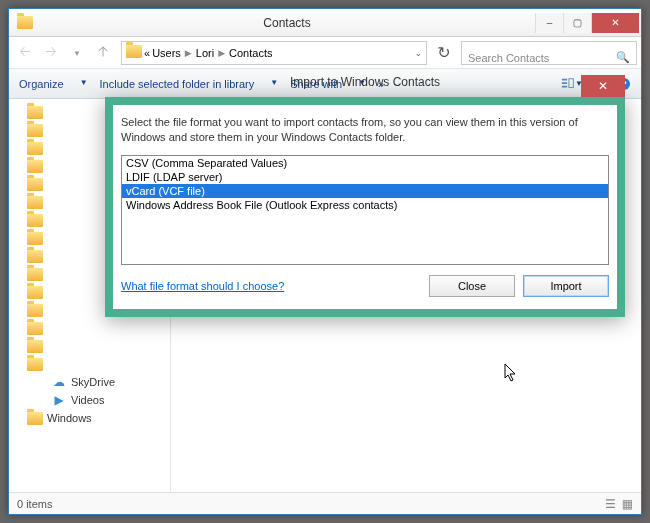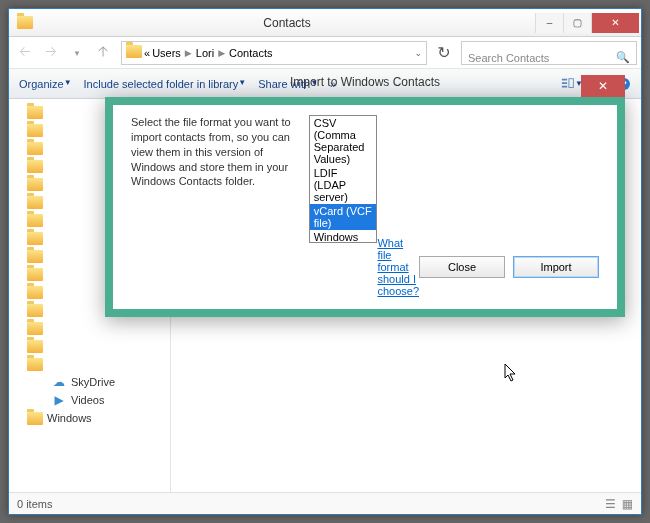--- a/index.html
+++ b/index.html
@@ -40,21 +40,21 @@
   .search-box {
     width: 176px; height: 24px; border: 1px solid #ccc; background:#fff; display:flex; align-items:flex-end;
     padding: 0 6px; font-size: 11px; color: #888; margin-left:4px;
   }
   .search-box .sicon { margin-left:auto; color:#888; }
 
   .toolbar {
     height: 30px; background: linear-gradient(#fafafa,#e8ecf0); border-bottom:1px solid #d0d4d8;
     display:flex; align-items:center; padding: 0 6px; font-size:11px; gap: 4px;
   }
-  .tb-item { color: #15428b; display:flex; align-items:flex-start; gap:0; padding: 2px 4px; }
+  .tb-item { color: #15428b; display:flex; align-items:flex-start; gap:16px; padding: 2px 4px; }
   .tb-chevron { font-size:8px; color:#15428b; }
   .tb-spacer { flex:1; }
   .tb-iconbtn { width:22px; height:22px; display:flex; align-items:center; justify-content:center; color:#555; }
   .tb-help { color:#2a7ad0; }
 
   .body-row { display:flex; height: calc(100% - 28px - 32px - 30px - 22px); }
   .tree {
     width: 162px; border-right:1px solid #e5e5e5; overflow:hidden; font-size:11px; color:#333;
     padding: 4px 0;
   }
@@ -82,21 +82,21 @@
     height: 0; position: relative;
   }
   .dlg-title {
     position: absolute; top: -30px; left: 50%; transform: translateX(-50%);
     font-size: 12px; color: #333;
   }
   .dlg-close {
     position:absolute; top:-30px; right:-8px; width:44px; height:22px; background:#c75050;
     color:#fff; display:flex; align-items:center; justify-content:center; font-size:12px;
   }
-  .dlg-inner { padding: 10px 18px 12px; height:100%; display:flex; flex-direction:row; }
+  .dlg-inner { padding: 10px 8px 12px; height:100%; display:flex; flex-direction:column; }
   .dlg-desc { font-size: 11px; color:#333; line-height:1.35; margin-bottom:10px; }
   .listbox {
     border:1px solid #888; height:128px; font-size:11px; overflow:auto; background:#fff;
   }
   .listbox .opt { padding:1px 4px; }
   .listbox .opt.selected { background:#1e7ae0; color:#fff; }
   .dlg-footer { margin-top:auto; display:flex; align-items:center; padding-top:10px; }
   .link { color:#0066cc; text-decoration:underline; font-size:11px; }
   .buttons { margin-left:auto; display:flex; gap:8px; }
   .btn {

